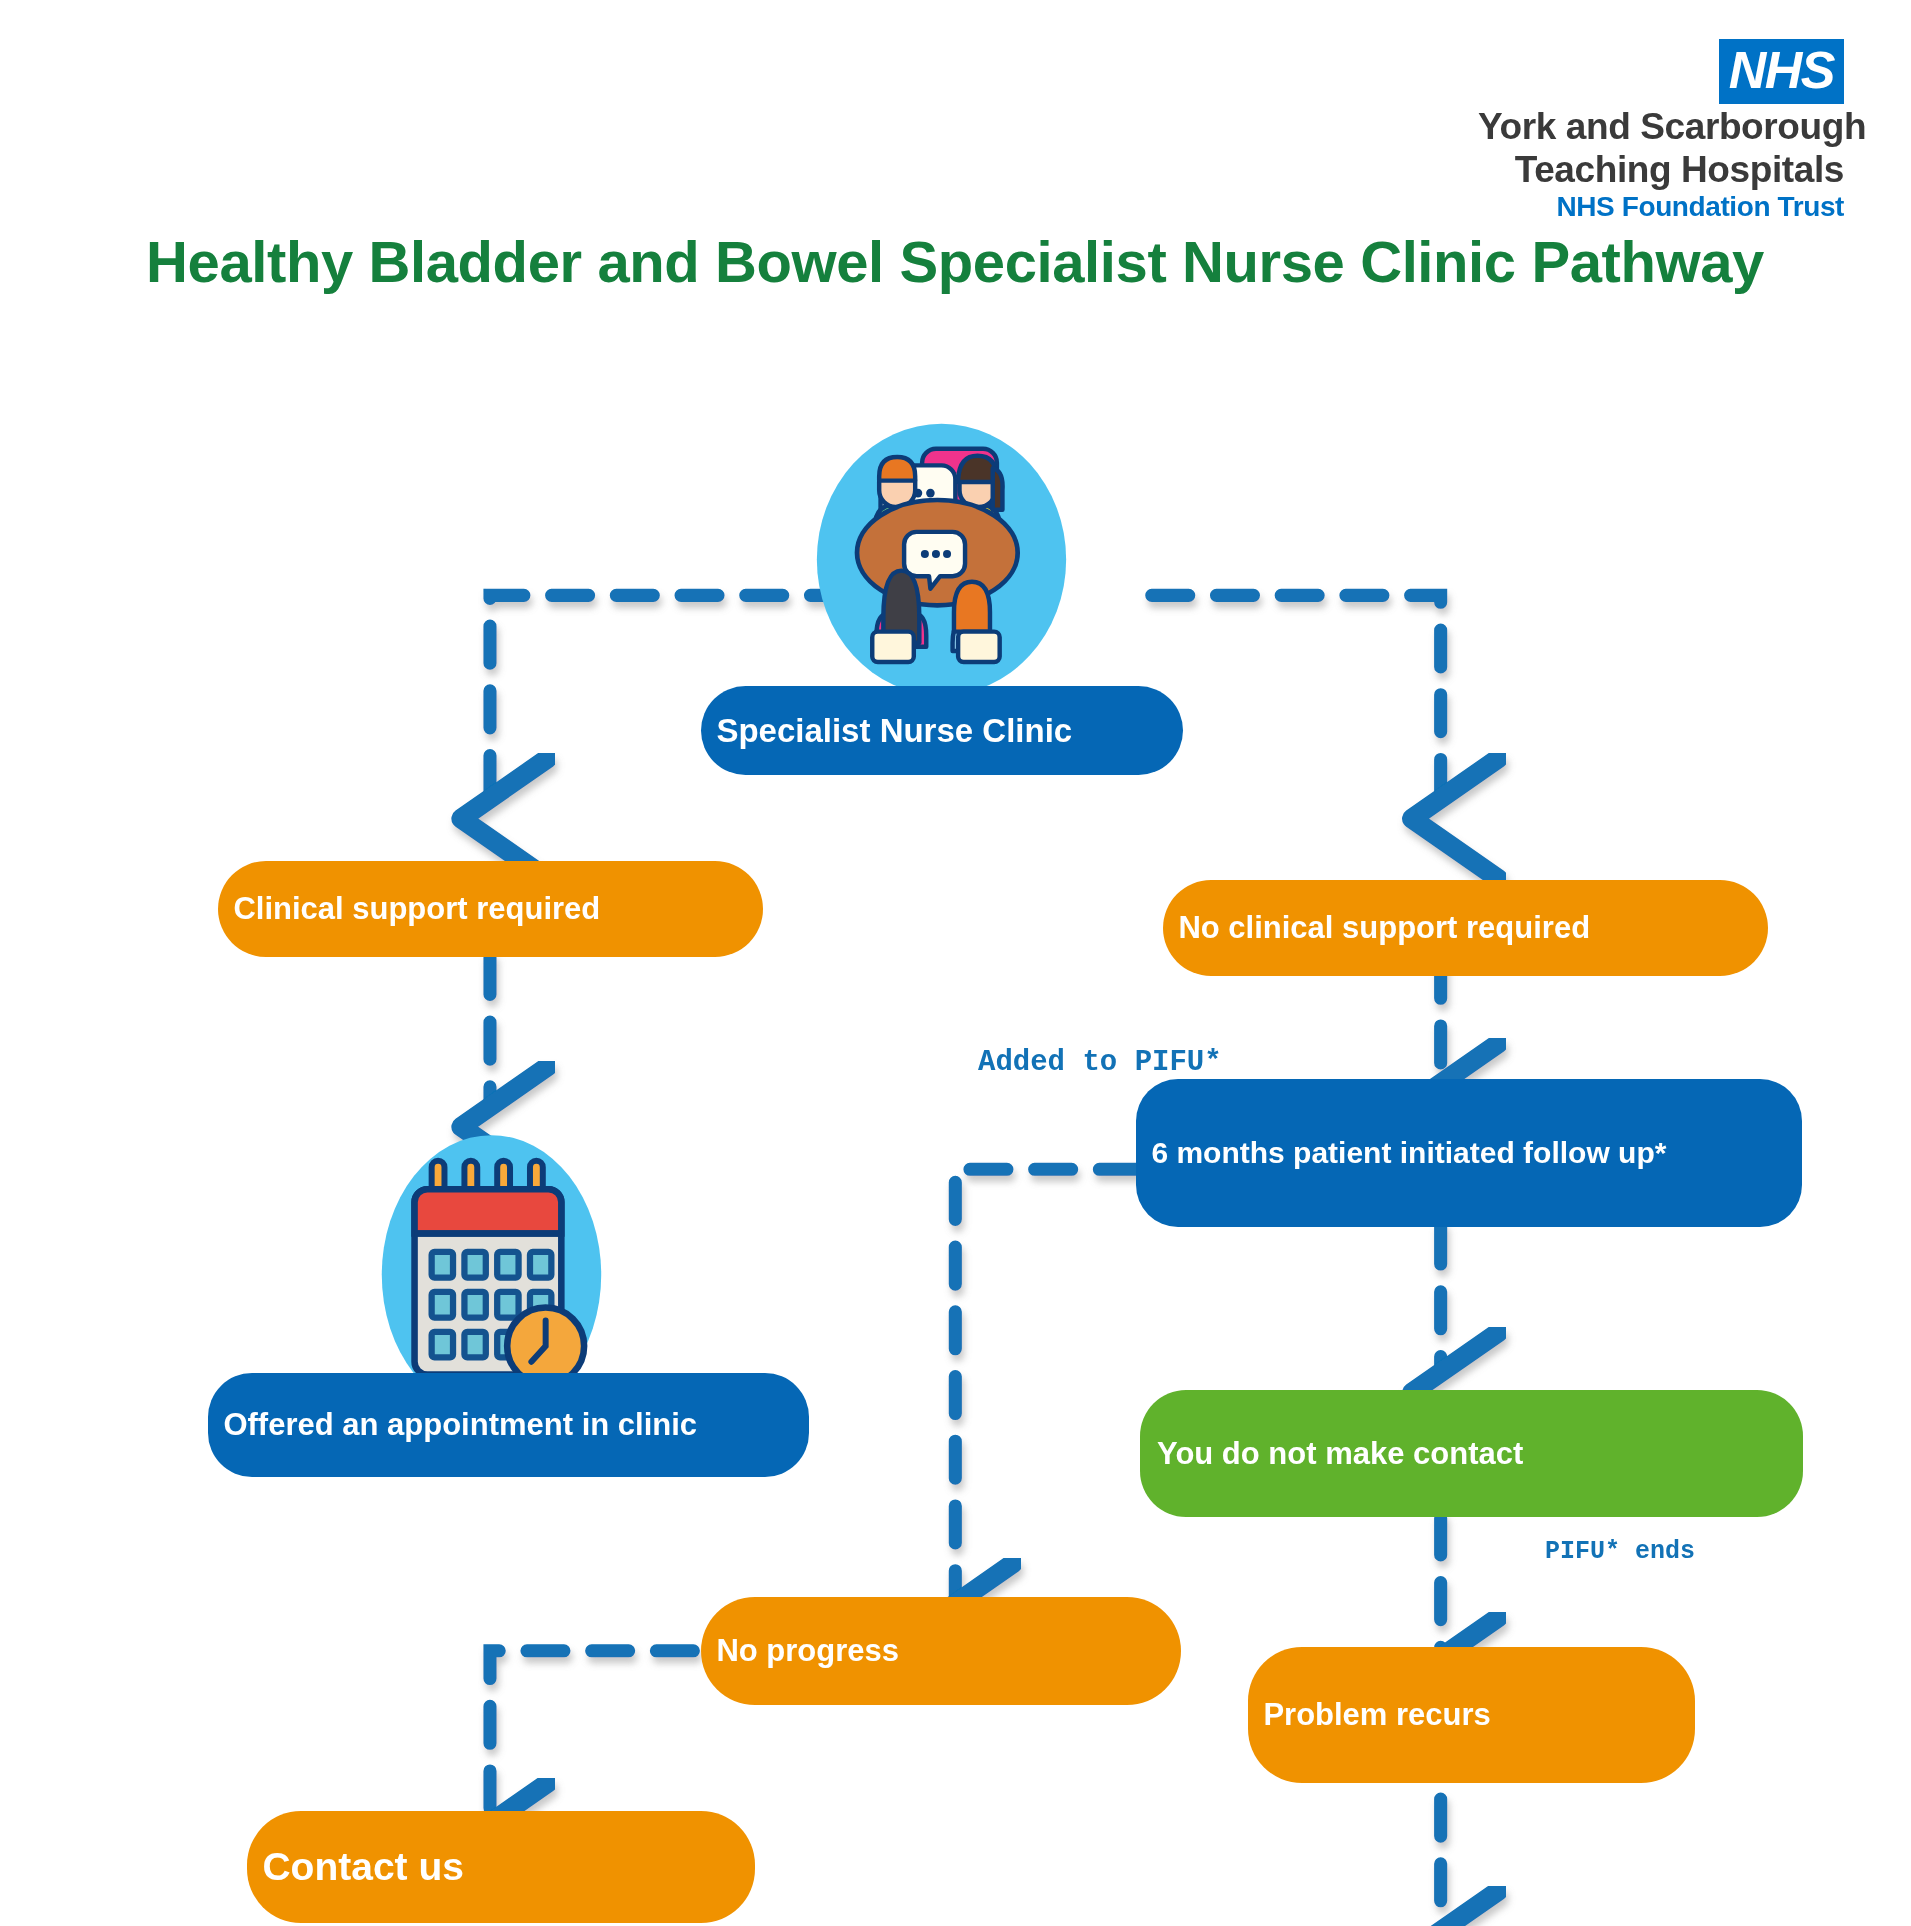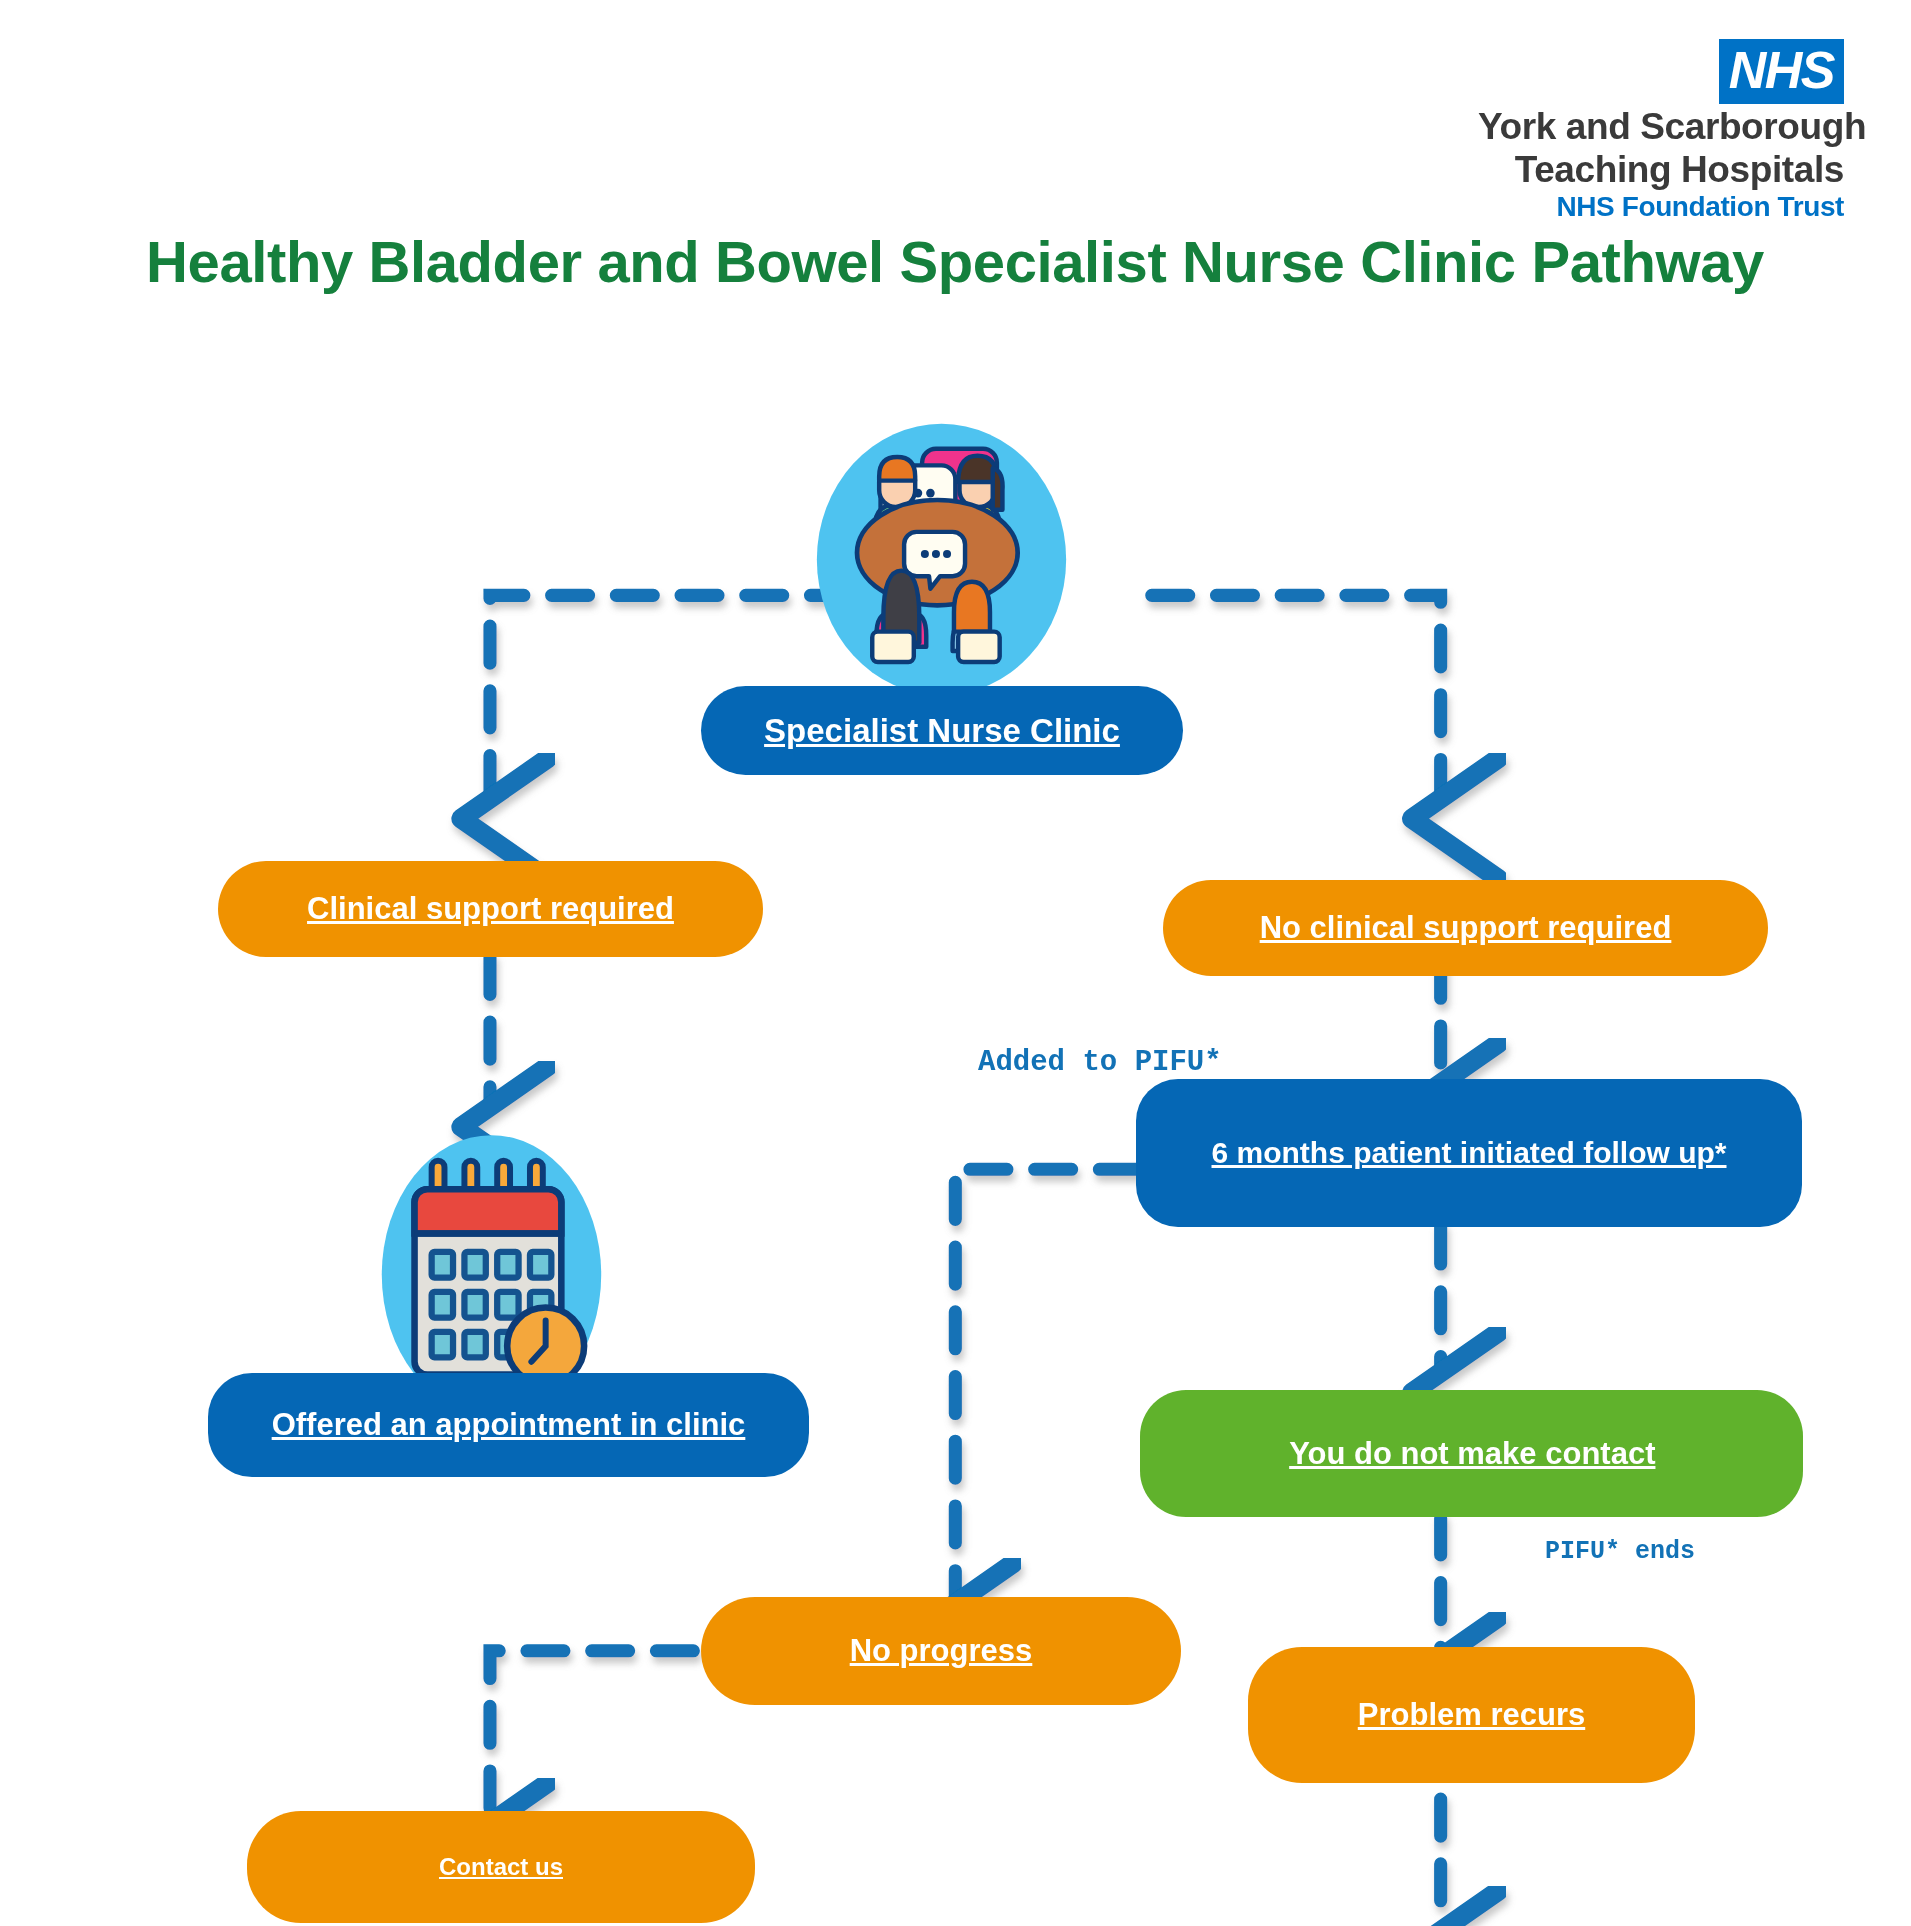--- a/index.html
+++ b/index.html
@@ -27,23 +27,23 @@
 
   
   .title{
     position:absolute;left:127px;top:227px;width:1656px;
     text-align:center;color:#15803d;
     font-size:58px;font-weight:bold;line-height:1.22;letter-spacing:-0.4px;
   }
 
   
   .pill{
-    position:absolute;display:flex;align-items:center;justify-content:center;
+    position:absolute;display:flex;align-items:center;
     text-align:center;color:#ffffff;font-weight:bold;box-sizing:border-box;
-    padding:3.9px 15.4px;line-height:1.2;text-decoration:underline;
+    padding:3.9px 15.4px;line-height:1.2;
   }
   .pill.orange{background:#F09200;border-radius:54px;}
   .pill.blue{background:#0567B5;border-radius:54px;}
   .pill.green{background:#60B22C;border-radius:46px;}
 
   
   .conn-label{
     position:absolute;color:#1272B6;font-weight:bold;white-space:nowrap;font-family:Liberation Mono, monospace;
   }
 
@@ -217,18 +217,18 @@
   <div class="conn-label" style="left:1545px;top:1537px;font-size:25px;">PIFU* ends</div>
 
   <div class="pill orange" style="left:701px;top:1597px;width:480px;height:108px;font-size:31px;">
     <span>No progress</span>
   </div>
 
   <div class="pill orange" style="left:1248px;top:1647px;width:447px;height:136px;font-size:31px;">
     <span>Problem recurs</span>
   </div>
 
-  <div class="pill orange" style="left:247px;top:1811px;width:508px;height:112px;font-size:24px;">
+  <div class="pill orange" style="left:247px;top:1811px;width:508px;height:112px;font-size:39px;">
     <span>Contact us</span>
   </div>
 
 </div>
 
 
 </body></html>

